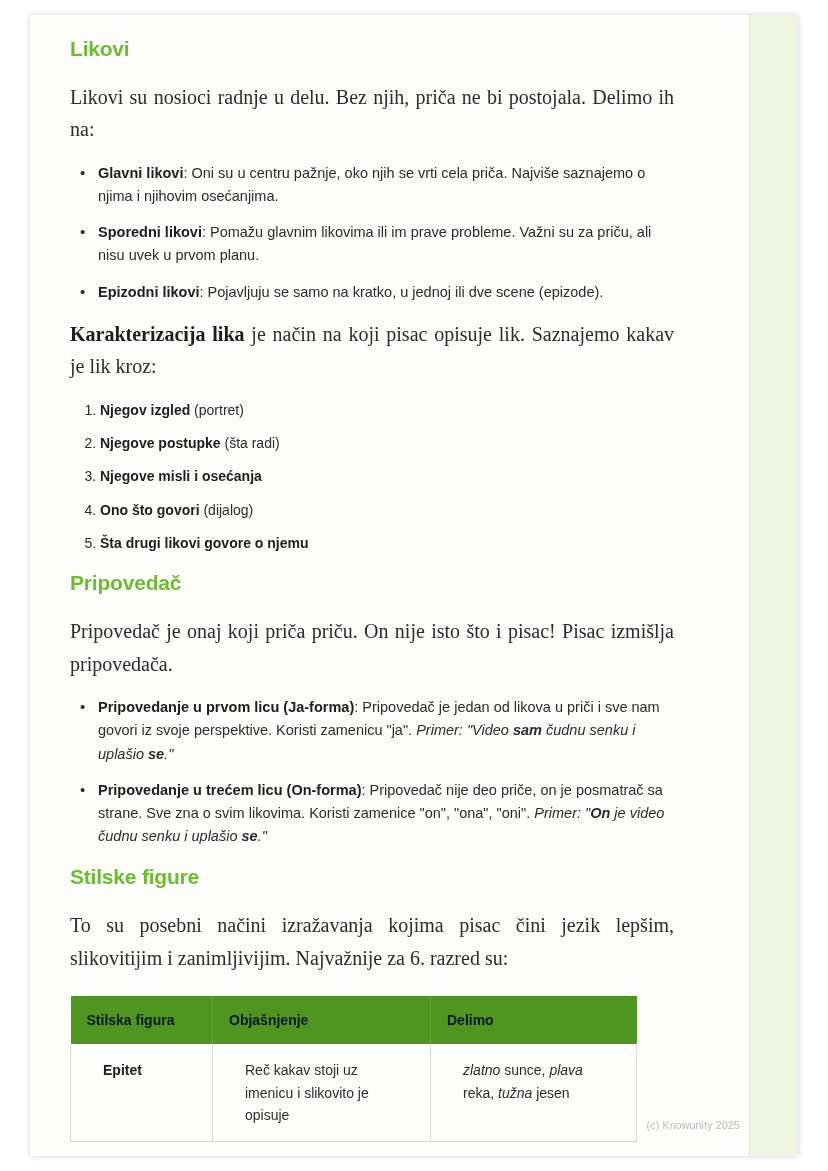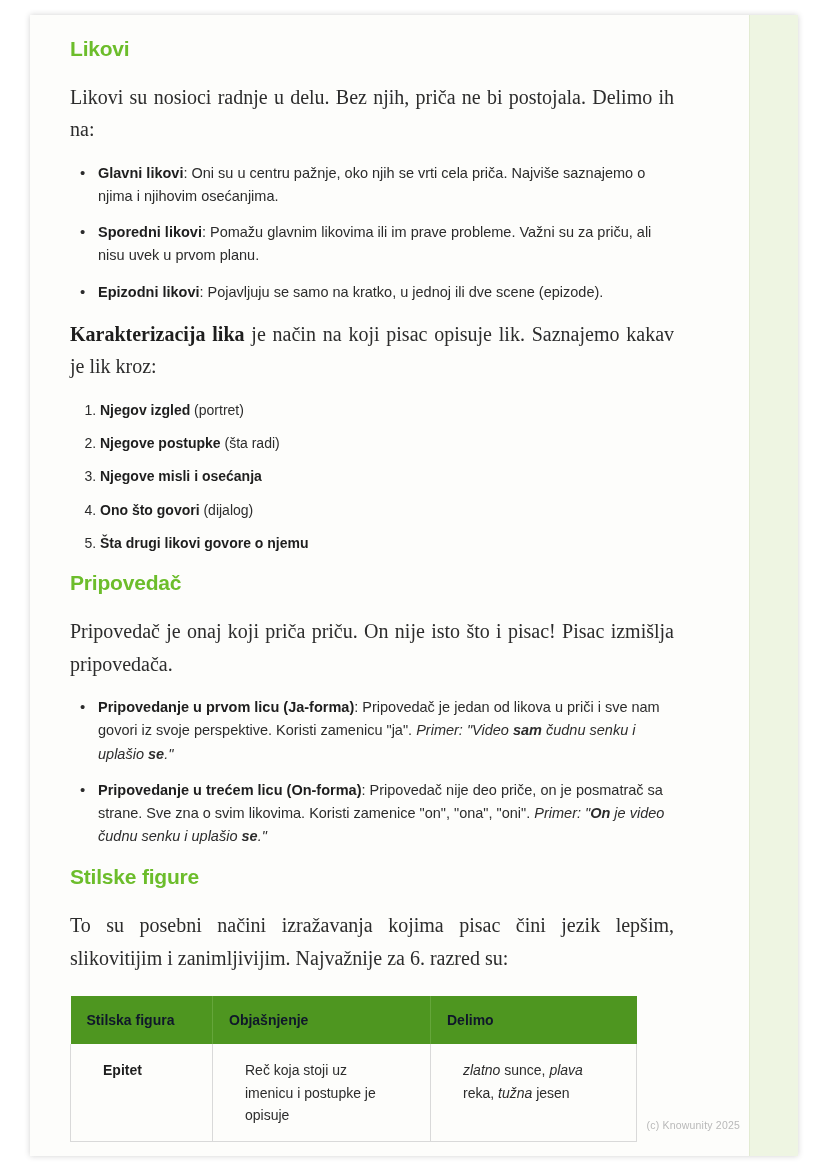--- a/index.html
+++ b/index.html
@@ -182,21 +182,21 @@
       <thead>
         <tr>
           <th>Stilska figura</th>
           <th>Objašnjenje</th>
           <th>Delimo</th>
         </tr>
       </thead>
       <tbody>
         <tr>
           <td><b>Epitet</b></td>
-          <td>Reč koja stoji uz imenicu i postupke je opisuje</td>
+          <td>Reč kakav stoji uz imenicu i slikovito je opisuje</td>
           <td><i>zlatno</i><span> sunce, </span><i>plava</i><span> reka, </span><i>tužna</i><span> jesen</span></td>
         </tr>
       </tbody>
     </table>
 
   </div>
 
   <div class="watermark">(c) Knowunity 2025</div>
 
 </div>

